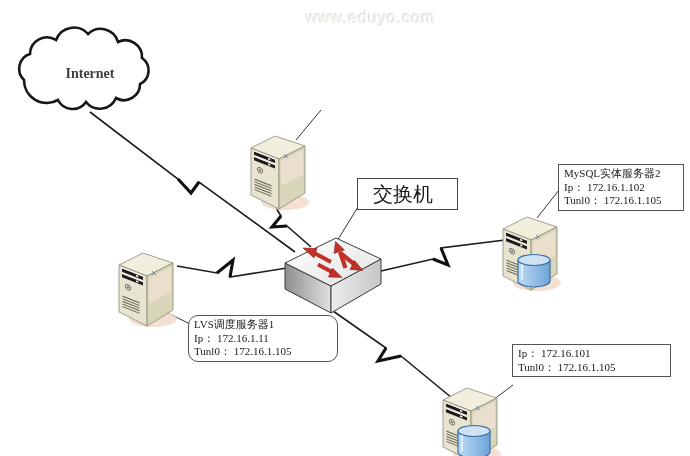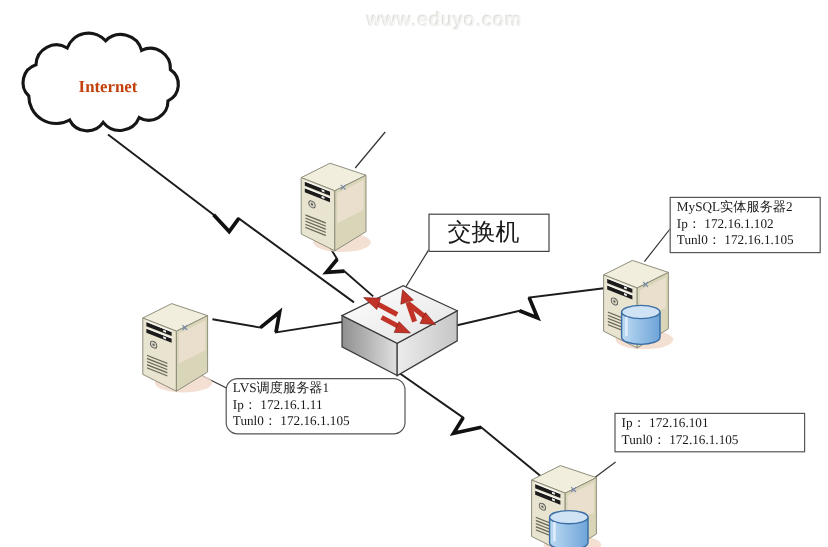--- a/index.html
+++ b/index.html
@@ -12,21 +12,21 @@
     position:absolute;left:282px;top:9px;
     font-family:"Liberation Sans","DejaVu Sans",sans-serif;
     font-size:16px;font-weight:normal;letter-spacing:1px;
     color:#f3f3f0;
     text-shadow:1px 1px 1px #ffffff,-1px -1px 1px #d6d6d2,0 0 1px #dededa;
     user-select:none;
     margin-left:24px;
   }
   .internet-label{
     position:absolute;left:35px;top:66px;width:110px;text-align:center;
-    font-size:14px;font-weight:bold;color:#c2410c;
+    font-size:14px;font-weight:bold;color:#404040;
   }
   .infobox{
     position:absolute;background:#ffffff;border:1px solid #555;
     padding:2px 5px;font-size:11px;line-height:13.5px;color:#1a1a1a;white-space:nowrap;
   }
   .infobox .row{display:block;}
   .box-lvs2{left:320px;top:82px;width:101px;}
   .box-mysql2{left:558px;top:164px;width:114px;}
   .box-lvs1{left:188px;top:315px;width:138px;border-radius:10px;}
   .box-mysql1{left:512px;top:344px;width:147px;}

